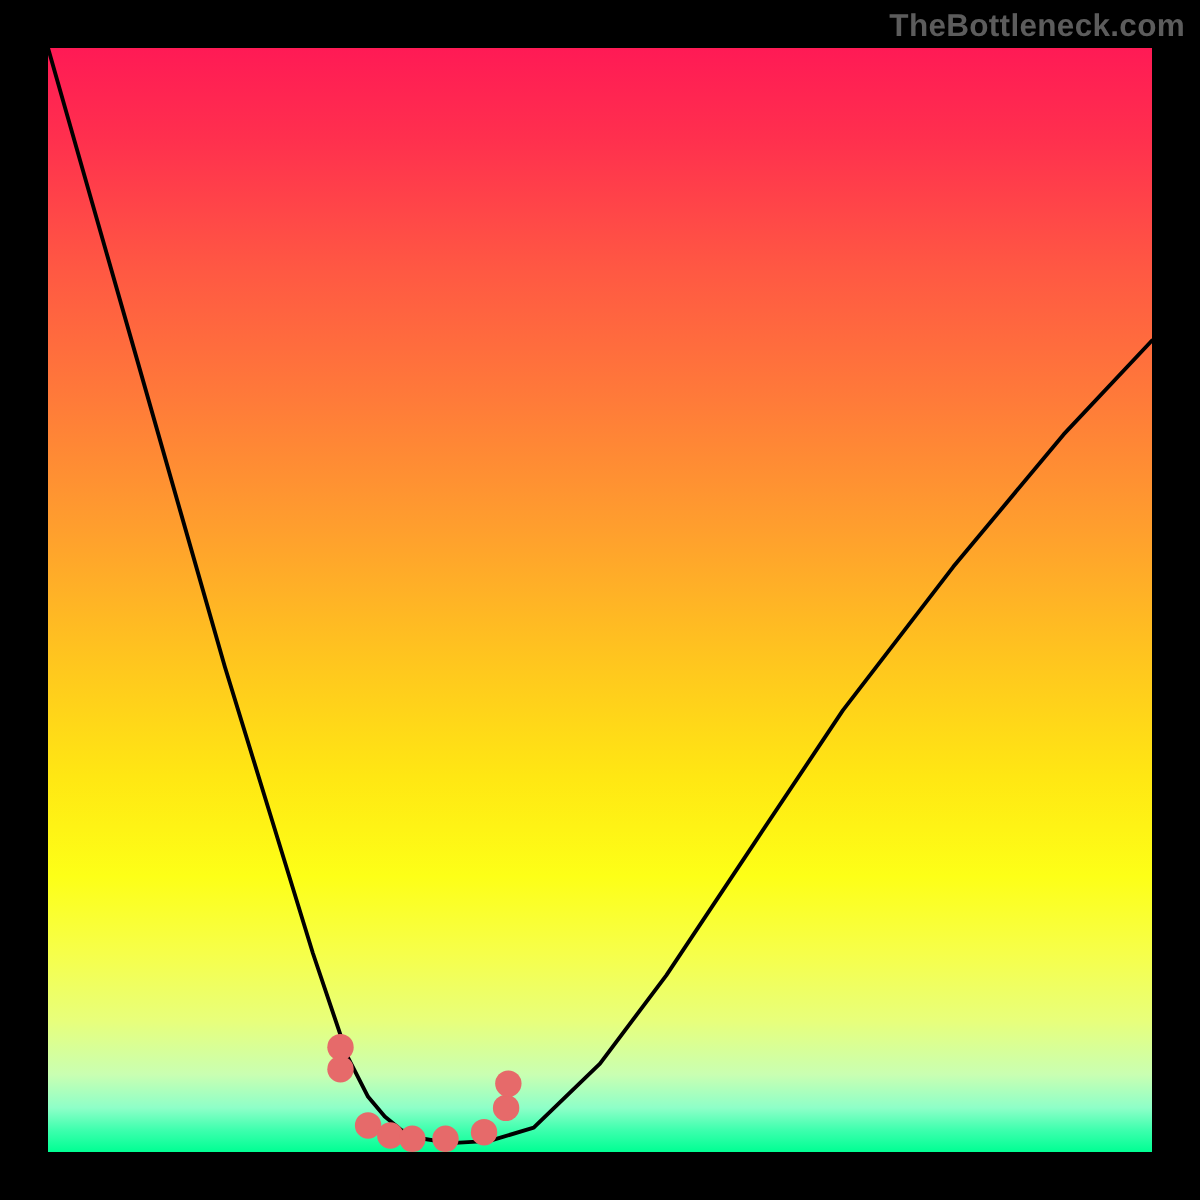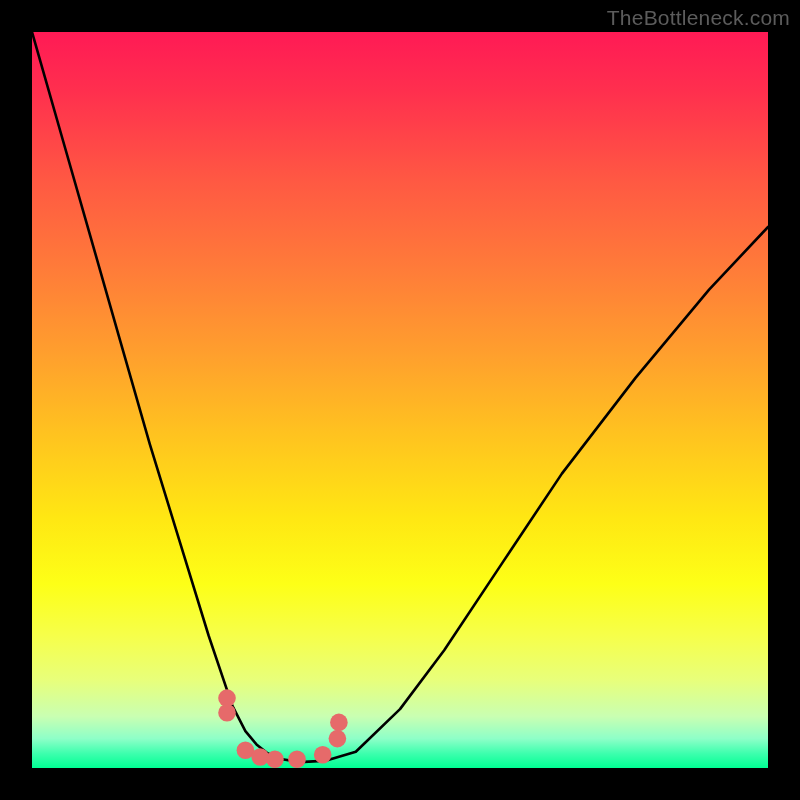--- a/index.html
+++ b/index.html
@@ -40,21 +40,21 @@
       #3effae 98%,
       #00ff93 100%
     );
   }
   .watermark {
     position: absolute;
     top: 6px;
     right: 10px;
     color: #5c5c5c;
     font-size: 21px;
-    font-weight: 400;
+    font-weight: 700;
     letter-spacing: 0.2px;
     user-select: none;
   }
   svg.curve {
     position: absolute;
     inset: 0;
     width: 100%;
     height: 100%;
   }
 </style>

